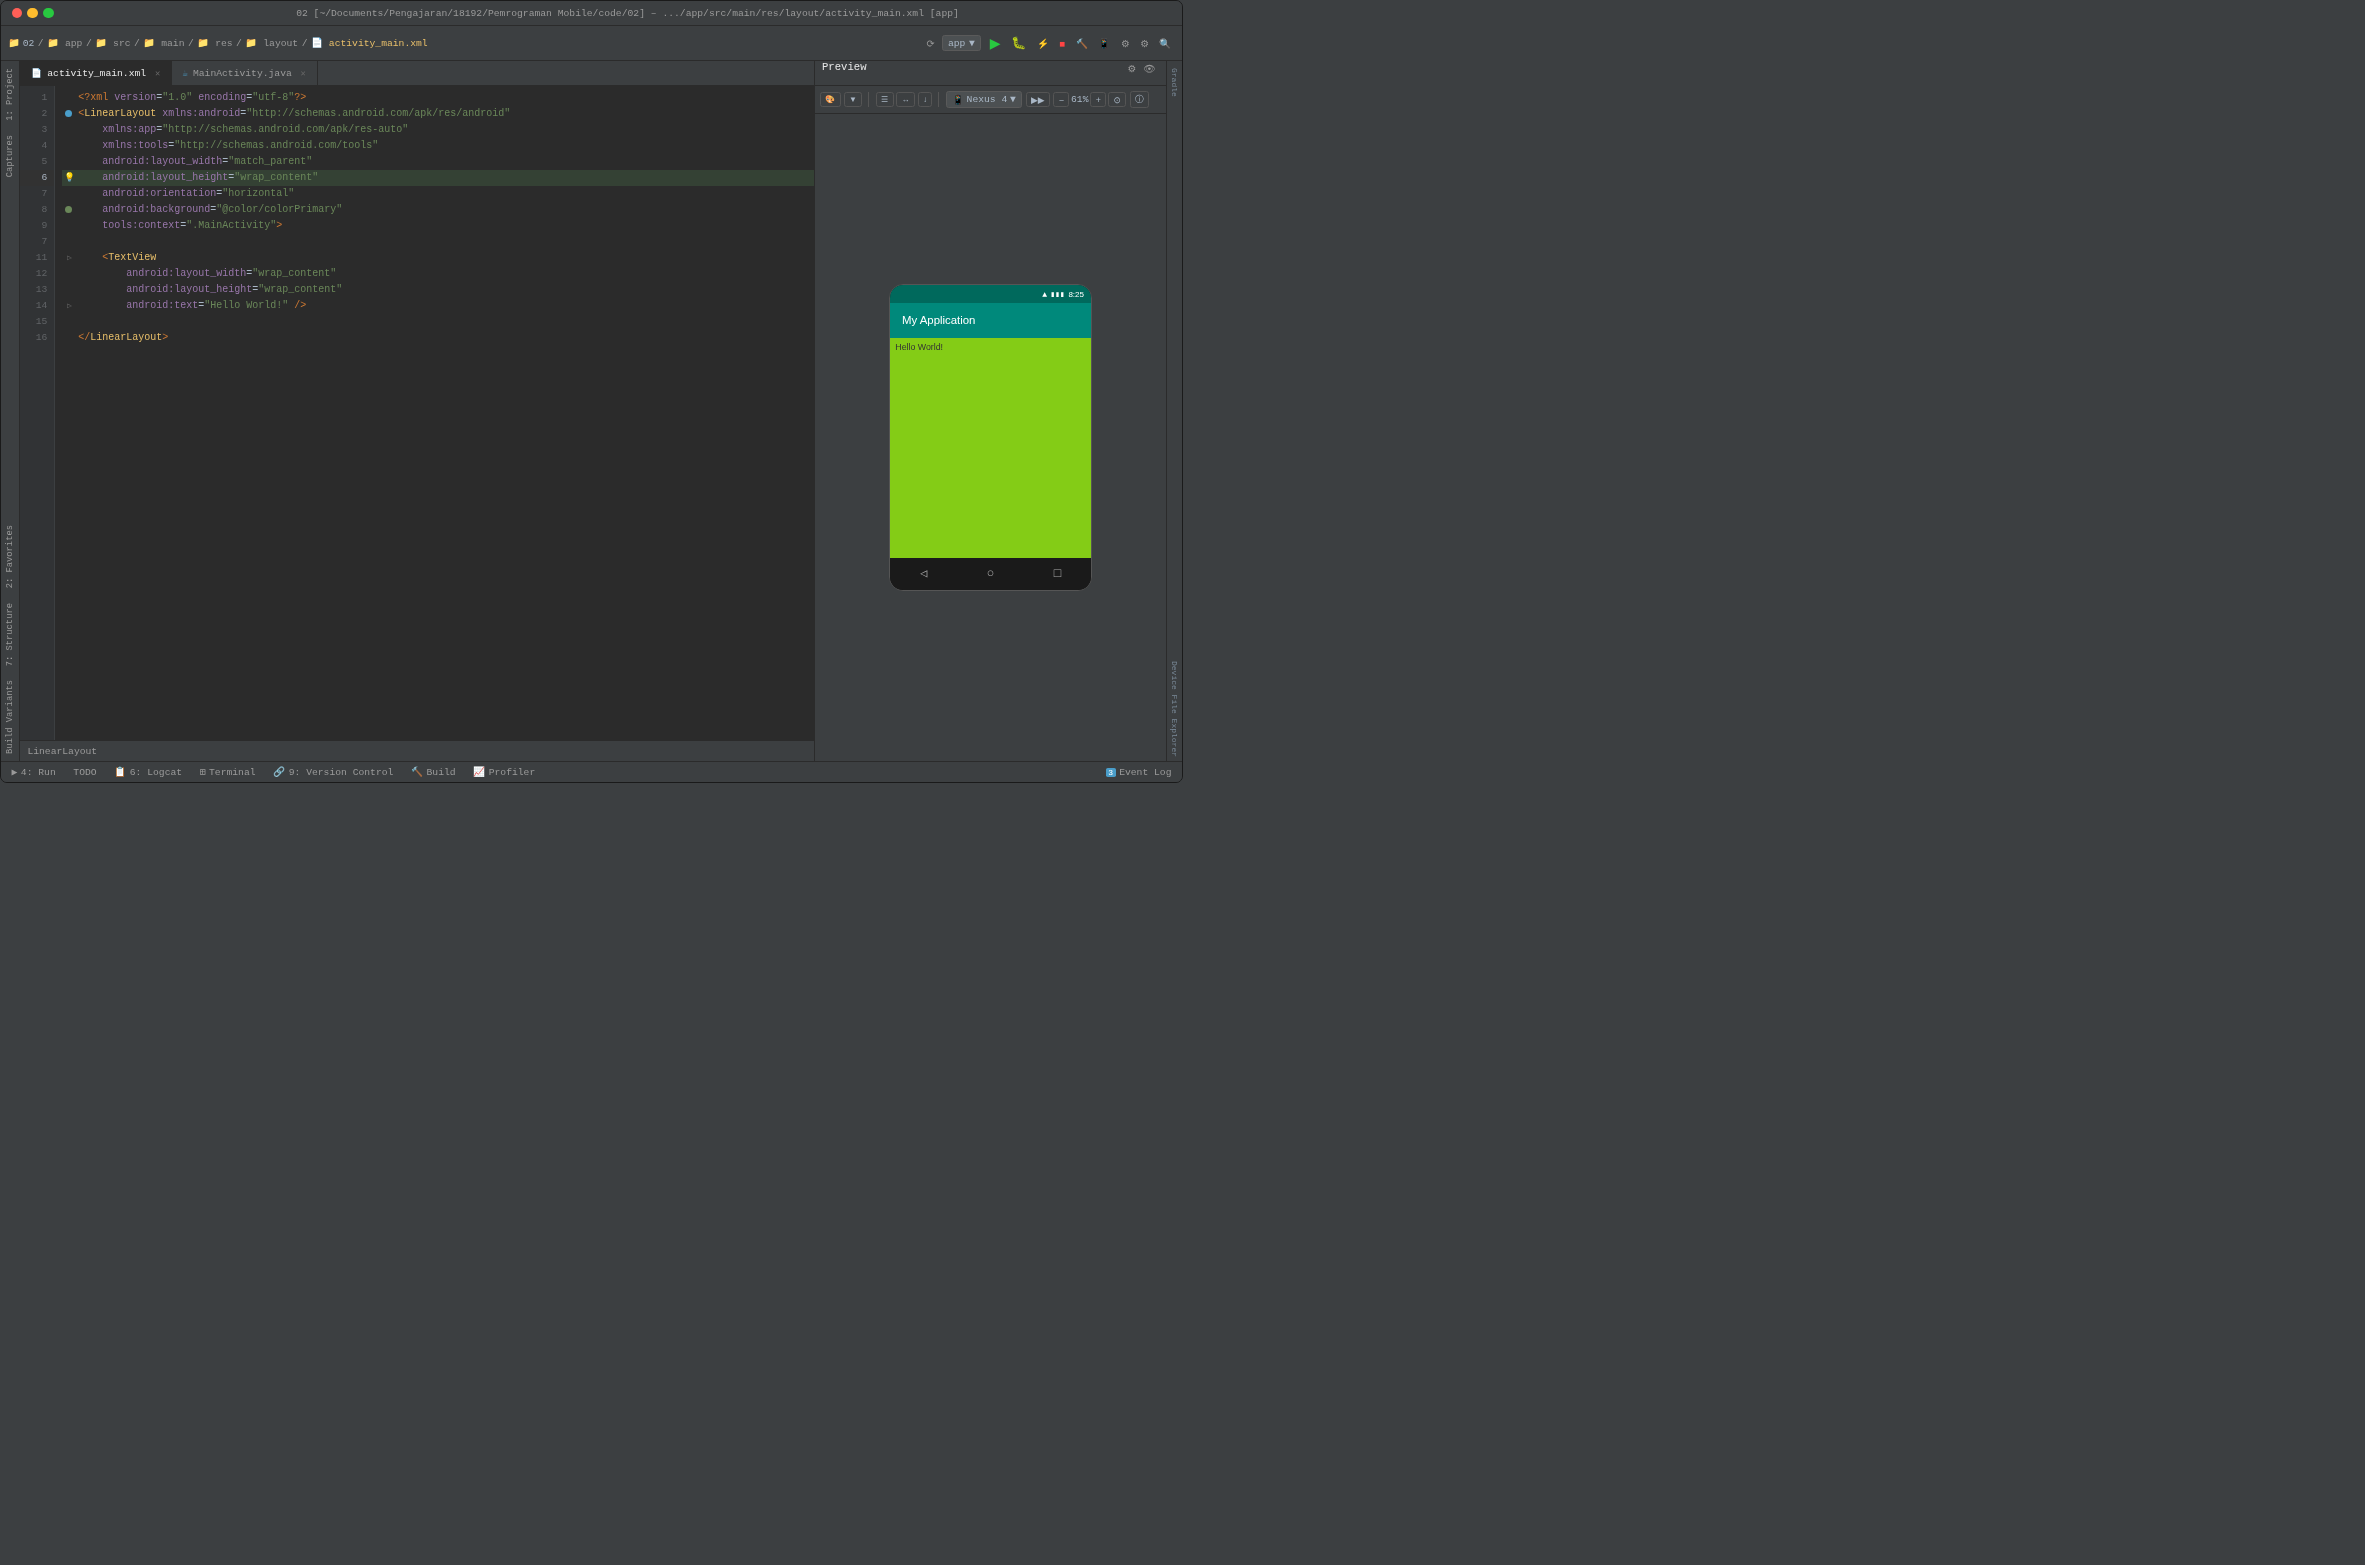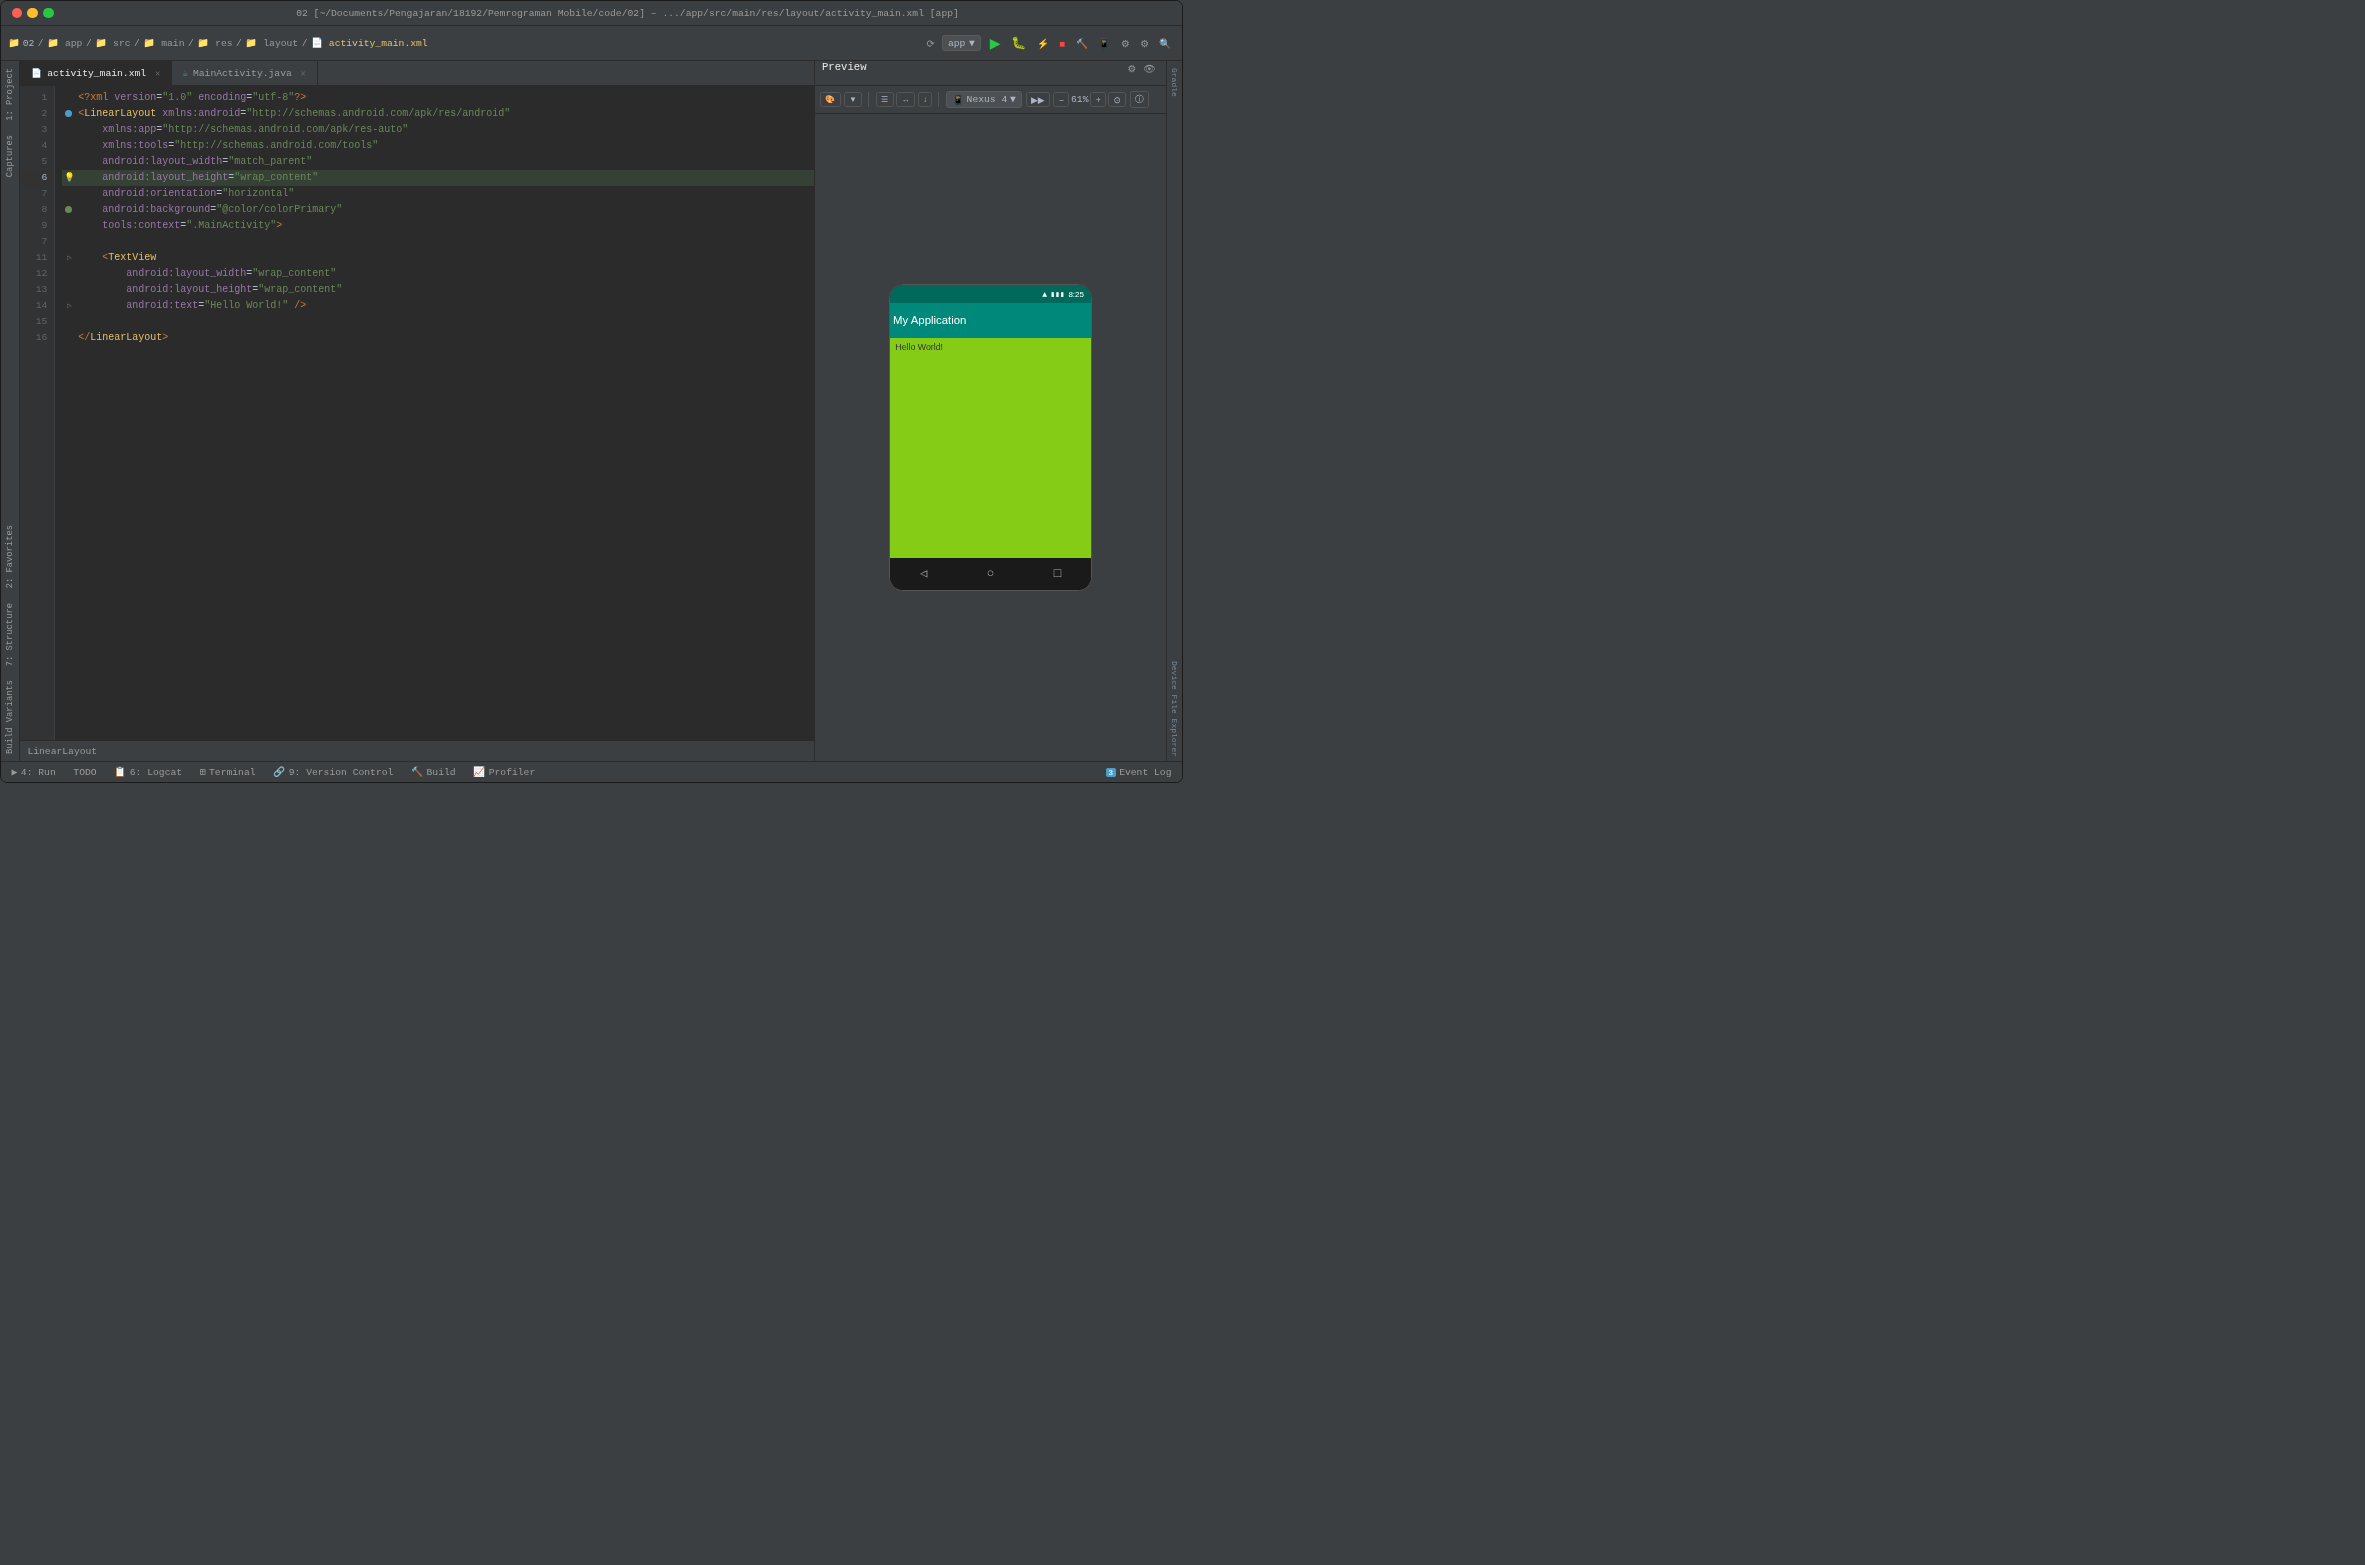--- a/index.html
+++ b/index.html
@@ -412,21 +412,21 @@
       font-size: 8px;
       color: white;
       font-family: sans-serif;
     }
 
     .phone-app-bar {
       background: #00897b;
       height: 35px;
       display: flex;
       align-items: center;
-      padding: 0 3px;
+      padding: 0 12px;
     }
 
     .app-bar-title {
       color: white;
       font-size: 11.4px;
       font-family: sans-serif;
       font-weight: 500;
     }
 
     .phone-content {

